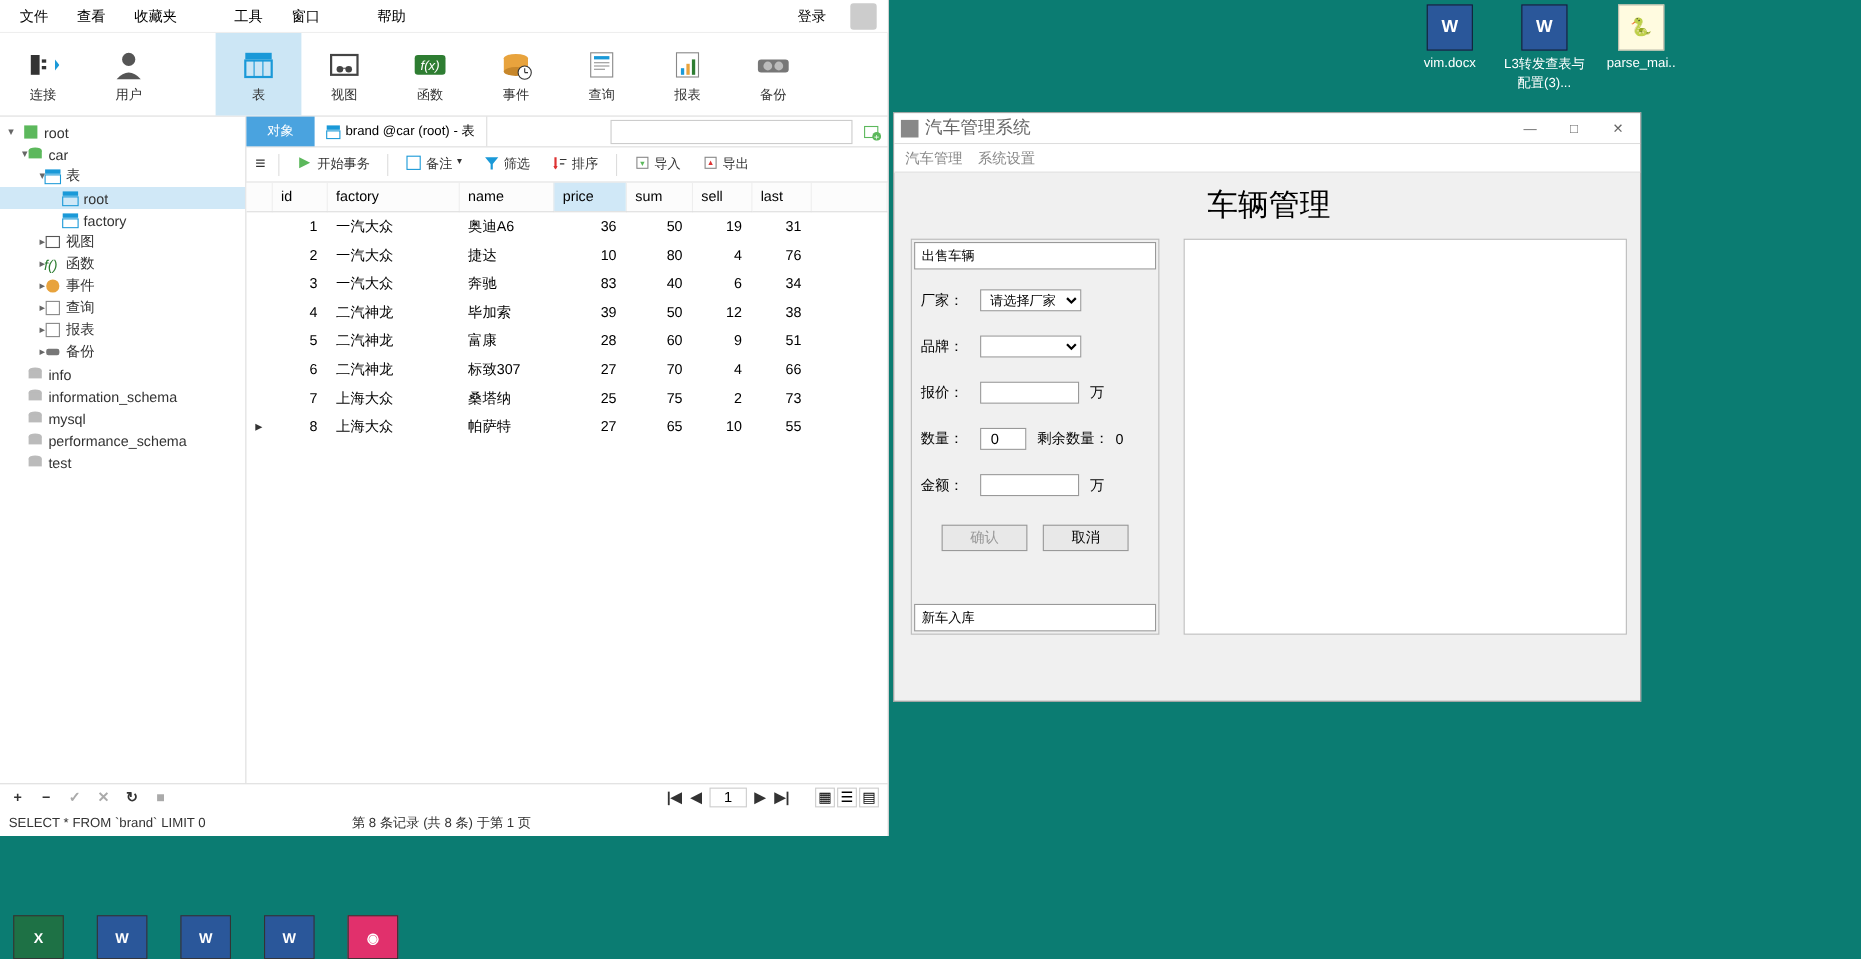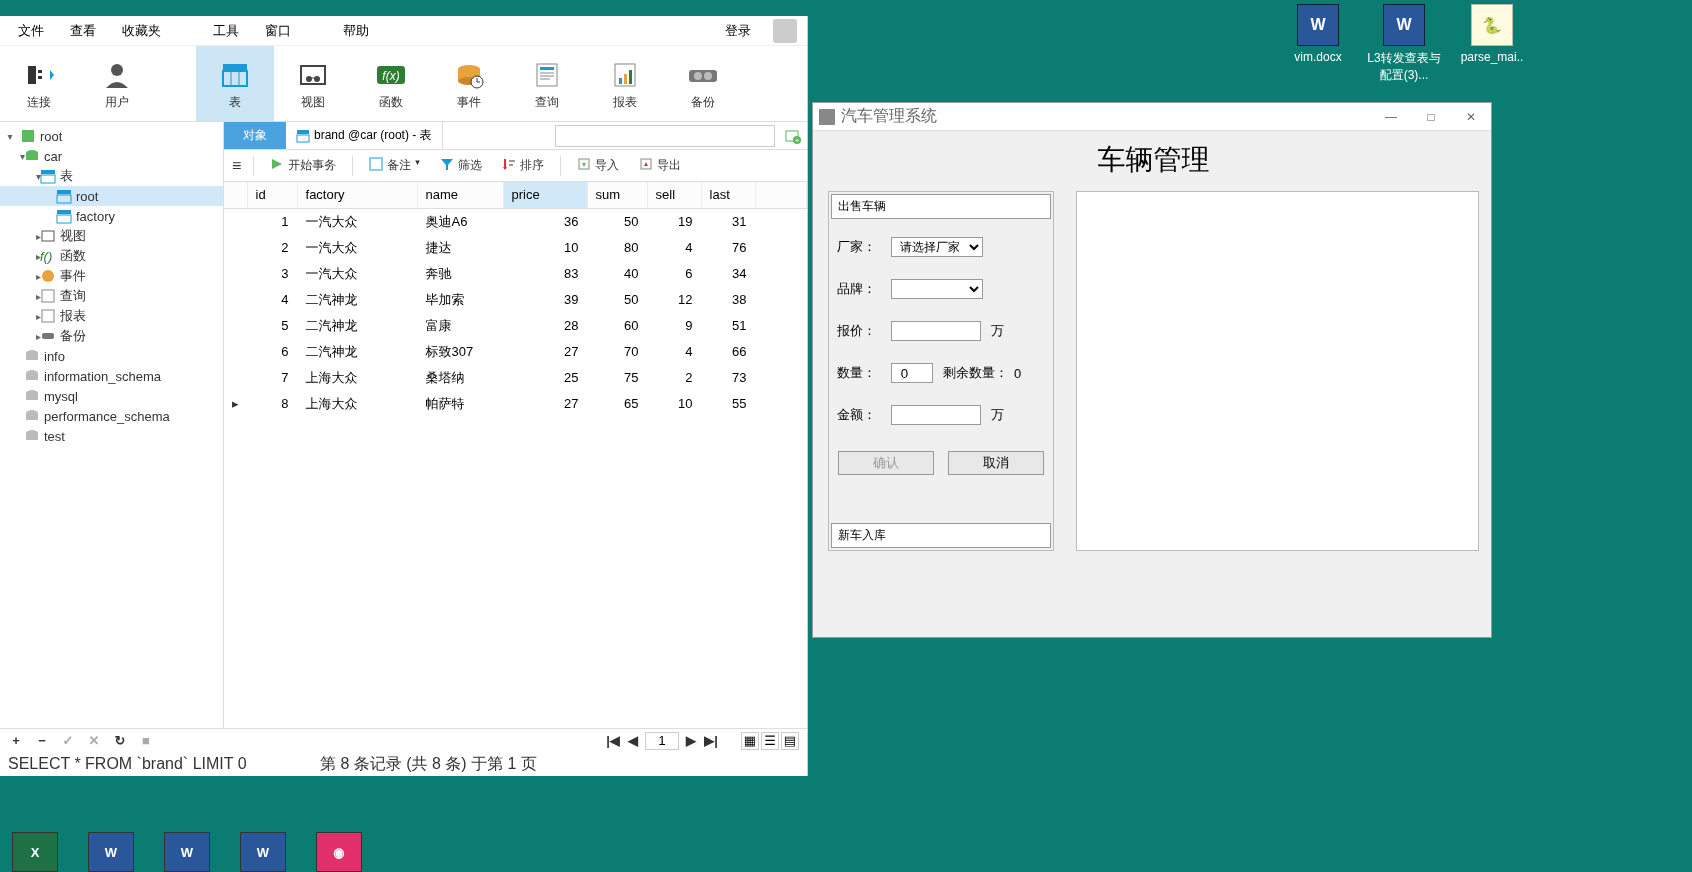--- a/index.html
+++ b/index.html
@@ -1,19 +1,19 @@
 <!DOCTYPE html>
 <html><head>
 <meta charset="utf-8">
 <style>
 * { margin: 0; padding: 0; box-sizing: border-box; font-family: "Microsoft YaHei", Arial, sans-serif; }
 body { background: #0b7c72; width: 1692px; height: 872px; position: relative; overflow: hidden; font-size: 13px; }
 
 
-.navicat { position: absolute; left: 0; top: 0; width: 808px; height: 760px; background: #fff; border-right: 1px solid #ccc; margin-top: 16px; }
+.navicat { position: absolute; left: 0; top: 0; width: 808px; height: 760px; background: #fff; border-right: 1px solid #ccc; }
 .menubar { height: 30px; background: #fff; display: flex; align-items: center; padding: 0 10px; gap: 10px; border-bottom: 1px solid #eee; position: relative; }
 .menubar span { padding: 4px 8px; cursor: pointer; }
 .menubar .login { margin-left: auto; }
 .menubar .avatar { width: 24px; height: 24px; background: #ccc; border-radius: 3px; margin-left: 4px; }
 
 .toolbar { height: 76px; display: flex; align-items: center; border-bottom: 1px solid #ddd; }
 .tool-item { display: flex; flex-direction: column; align-items: center; justify-content: center; width: 78px; height: 100%; gap: 4px; }
 .tool-item.active { background: #cce6f5; }
 .tool-icon { width: 34px; height: 34px; display: flex; align-items: flex-end; justify-content: center; }
 .tool-label { font-size: 12px; color: #333; }
@@ -45,21 +45,21 @@
 th.selected { background: #d0e8f7; }
 td { padding: 4px 8px; height: 24px; border-right: 1px solid transparent; }
 td.num { text-align: right; }
 .row-marker { width: 20px; text-align: center; color: #333; }
 
 .nav-footer { height: 48px; border-top: 1px solid #ddd; display: flex; flex-direction: column; }
 .footer-nav { height: 24px; display: flex; align-items: center; padding: 0 8px; gap: 10px; }
 .footer-nav .fbtn { width: 16px; text-align: center; color: #333; cursor: pointer; font-weight: bold; }
 .footer-nav .pagebox { display: flex; align-items: center; gap: 4px; margin-left: auto; margin-right: 8px; }
 .footer-nav input { width: 34px; height: 18px; text-align: center; border: 1px solid #ccc; }
-.footer-status { height: 24px; display: flex; align-items: center; font-size: 16px; color: #333; }
+.footer-status { height: 24px; display: flex; align-items: center; font-size: 12px; color: #333; }
 .footer-status .sql { width: 300px; padding-left: 8px; overflow: hidden; }
 .footer-status .recinfo { padding-left: 20px; }
 .view-btns { display:flex; gap:2px; margin-left:4px; }
 .view-btn { width:18px; height:18px; border:1px solid #ccc; display:flex; align-items:center; justify-content:center; }
 
 
 .carapp { position: absolute; left: 812px; top: 102px; width: 680px; height: 536px; background: #f0f0f0; border: 1px solid #999; }
 .carapp .titlebar { height: 28px; display: flex; align-items: center; padding-left: 6px; background: #fff; border-bottom: 1px solid #ddd; }
 .carapp .titlebar .ticon { width: 16px; height: 16px; background: #888; margin-right: 6px; }
 .carapp .titlebar .title { font-size: 16px; color: #666; }
@@ -74,21 +74,21 @@
 .carapp .section-head { border: 1px solid #999; background: #fff; padding: 3px 6px; margin: 2px; font-size: 12px; }
 .carapp .form { flex:1; padding: 16px 8px 4px 8px; display: flex; flex-direction: column; gap: 22px; font-size: 13px; }
 .carapp .form-row { display: flex; align-items: center; gap: 6px; }
 .carapp .form-row label { width: 48px; }
 .carapp .form-row select, .carapp .form-row input[type=text] { height: 20px; border: 1px solid #999; background:#fff; padding:0 4px; font-size:12px; }
 .carapp .form-row select { width: 92px; }
 .carapp .form-row input[type=text] { width: 90px; }
 .carapp .form-row input[type=number] { width: 42px; height: 20px; border:1px solid #999; text-align:center; }
 .carapp .form-row .unit { margin-left: 4px; }
 .carapp .form-btns { display: flex; gap: 14px; justify-content: center; margin-top: 4px; }
-.carapp .form-btns button { width: 96px; height: 24px; border: 1px solid #999; background: #e8e8e8; font-size: 13px; }
+.carapp .form-btns button { width: 78px; height: 24px; border: 1px solid #999; background: #e8e8e8; font-size: 13px; }
 .carapp .form-btns button.disabled { color:#999; }
 .carapp .section-foot { border: 1px solid #999; background: #fff; padding: 3px 6px; margin: 2px; font-size: 12px; }
 
 
 .desk-icon { position: absolute; width: 76px; text-align: center; color: #fff; font-size: 12px; }
 .desk-icon .dicon { width: 42px; height: 42px; margin: 0 auto 4px auto; background: #2a579a; border: 1px solid #123; display:flex; align-items:center; justify-content:center; color:#fff; font-weight:bold; font-size:16px; }
 .desk-icon.py .dicon { background: #fffbe0; color:#3572A5; border:1px solid #bba; }
 
 
 .taskbar { position:absolute; left:0; bottom:0; height:40px; display:flex; align-items:flex-end; gap:30px; padding-left:12px; }
@@ -408,21 +408,21 @@
       </div>
 
       <div class="data-table">
         <table>
           <thead>
               <tr>
             <th class="row-marker"></th>
             <th style="width:50px">id</th>
             <th style="width:120px">factory</th>
             <th style="width:86px">name</th>
-            <th style="width:84px" class="selected">price</th>
+            <th style="width:66px" class="selected">price</th>
             <th style="width:60px">sum</th>
             <th style="width:54px">sell</th>
             <th style="width:54px">last</th>
             <th></th>
           </tr>
             </thead>
           <tbody id="tbody">
               <tr>
                 <td class="row-marker"></td>
   <td class="num">1</td>
@@ -547,20 +547,24 @@
 
 <div class="carapp">
   <div class="titlebar">
     <span class="ticon"></span>
     <span class="title">汽车管理系统</span>
     <div class="winbtns">
       <span class="winbtn">—</span>
       <span class="winbtn">□</span>
       <span class="winbtn">✕</span>
     </div>
+  </div>
+  <div class="appmenu">
+    <span>汽车管理</span>
+    <span>系统设置</span>
   </div>
   <div class="content">
     <h1>车辆管理</h1>
     <div class="panels">
       <div class="left-panel">
         <div class="section-head">出售车辆</div>
         <div class="form">
           <div class="form-row">
             <label>厂家：</label>
             <select><option>请选择厂家</option></select>

